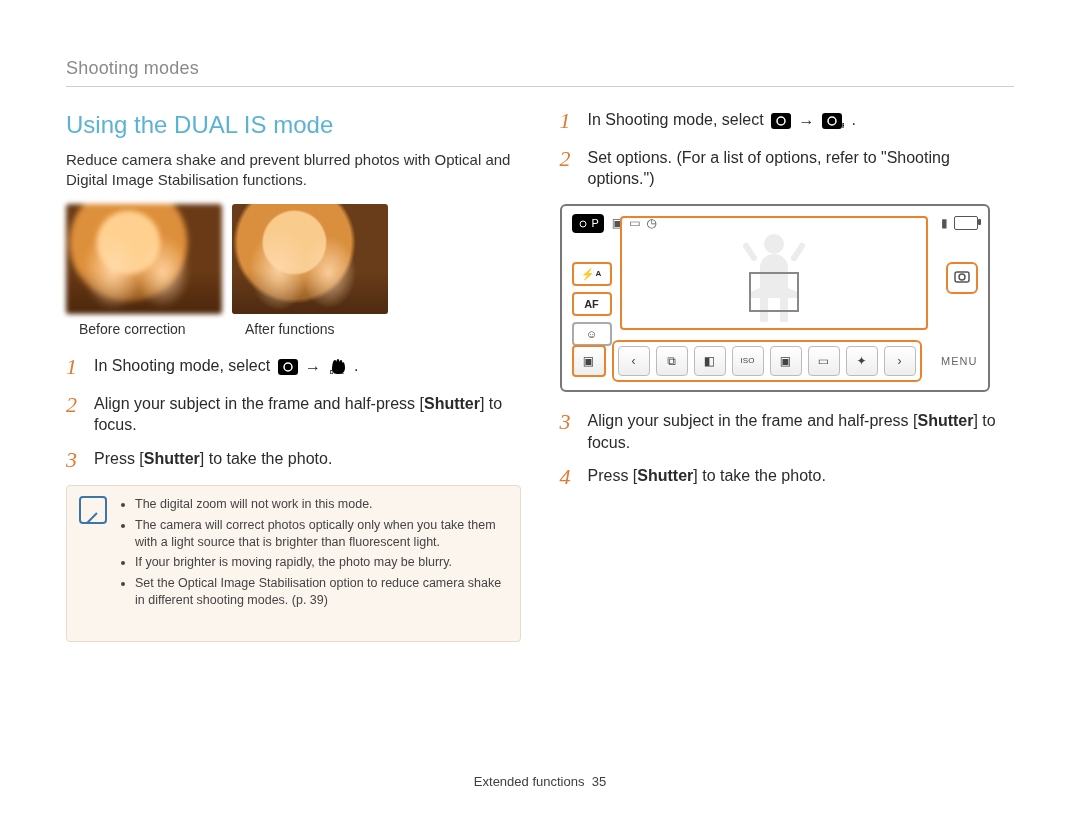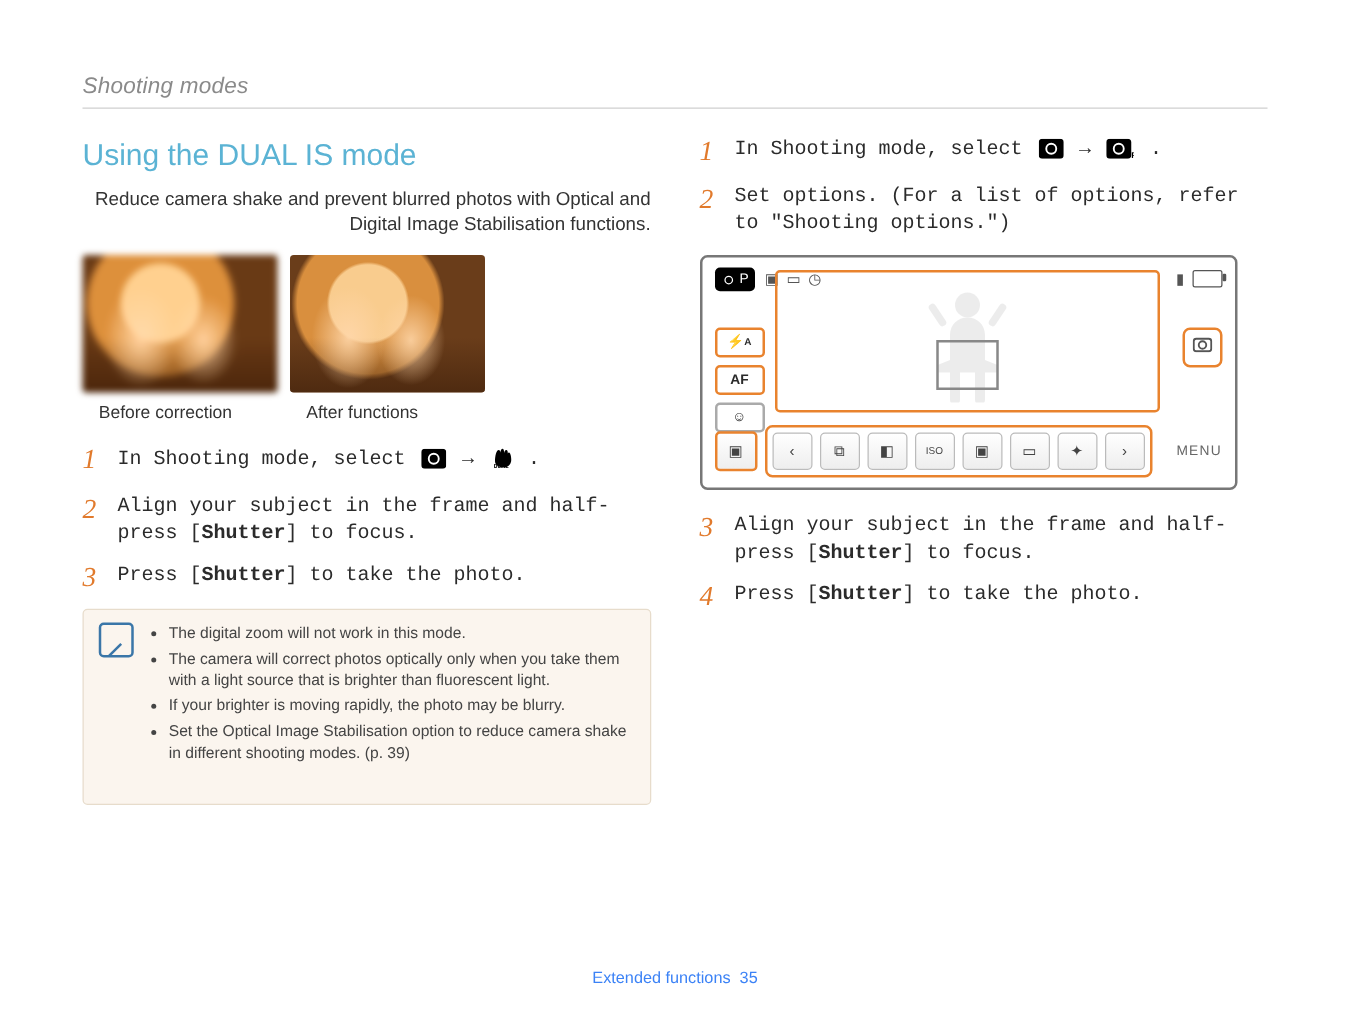--- a/index.html
+++ b/index.html
@@ -19,36 +19,35 @@
     font-family:"Helvetica Neue",Arial,sans-serif;
     color:var(--text);
     font-size:15px;
     line-height:1.35;
     padding:56px 66px 0 66px;
     background:#fff;
     position:relative;
   }
   .header{
     color:#8a8a8a;
-    font-style:italic;
     font-size:18px;
     border-bottom:1px solid var(--rule);
     padding-bottom:6px;
     margin-bottom:22px;
     letter-spacing:.2px;
   }
   .cols{display:flex;gap:39px;}
   .col{flex:1 1 0;}
   h2{
     color:var(--accent);
     font-weight:400;
     font-size:24px;
     margin:0 0 8px 0;
   }
-  p.lead{margin:0 0 14px 0;font-size:15px;color:#333;text-align:right;}
+  p.lead{margin:0 0 14px 0;font-size:15px;color:#333;}
   .imgs{display:flex;gap:10px;margin-bottom:6px;}
   .photo{
     width:156px;height:110px;
     border-radius:3px;
     background:radial-gradient(circle at 40% 35%, #f9cc8e 0 26%, #d98f3e 28% 48%, #6a3d1a 52% 100%);
     overflow:hidden;position:relative;
   }
   .photo::after{
     content:"";position:absolute;inset:0;
     background:
@@ -63,21 +62,21 @@
   ol.steps{list-style:none;padding:0;margin:0 0 14px 0;}
   ol.steps > li{display:flex;gap:10px;margin-bottom:12px;}
   .num{
     color:var(--num-color);
     font-style:italic;
     font-size:22px;
     font-family:Georgia,"Times New Roman",serif;
     line-height:1;width:18px;flex:none;
     padding-top:1px;
   }
-  .step-text{flex:1;font-size:16px;font-family:Liberation Mono, monospace;}
+  .step-text{flex:1;font-size:16px;}
   .step-text .bold{font-weight:600;}
   .inline-icon{
     display:inline-block;vertical-align:-4px;margin:0 3px;
   }
   .tip{
     display:flex;gap:12px;
     background:var(--tip-bg);
     border:1px solid var(--tip-border);
     border-radius:4px;
     padding:10px 12px 28px 12px;
@@ -120,21 +119,21 @@
   .side-btn{width:36px;height:20px;border:2px solid var(--orange);border-radius:4px;display:flex;align-items:center;justify-content:center;font-size:11px;font-weight:700;background:#fff;}
   .side-btn.plain{border-color:#aaa;}
   .rightbtn{position:absolute;right:10px;top:56px;width:28px;height:28px;border:2px solid var(--orange);border-radius:6px;display:flex;align-items:center;justify-content:center;}
   .bottombar{position:absolute;bottom:8px;left:10px;right:10px;display:flex;align-items:center;gap:6px;}
   .bb-btn{width:30px;height:28px;border:1.5px solid #bbb;background:linear-gradient(#fff,#eee);border-radius:4px;display:flex;align-items:center;justify-content:center;font-size:12px;color:#444;}
   .bb-btn.orange{border:2px solid var(--orange);}
   .menu-label{font-size:11px;color:#666;margin-left:auto;letter-spacing:1px;}
   .bb-row{display:flex;gap:6px;border:2px solid var(--orange);border-radius:6px;padding:4px;}
   .footer{
     position:absolute;left:0;right:0;bottom:24px;
-    text-align:center;font-size:13px;color:#3b82f6;
+    text-align:center;font-size:13px;color:#404040;
   }
   .footer .pg{font-weight:400;}
 </style>
 </head>
 <body>
 
 <div class="header">Shooting modes</div>
 
 <div class="cols">
 

